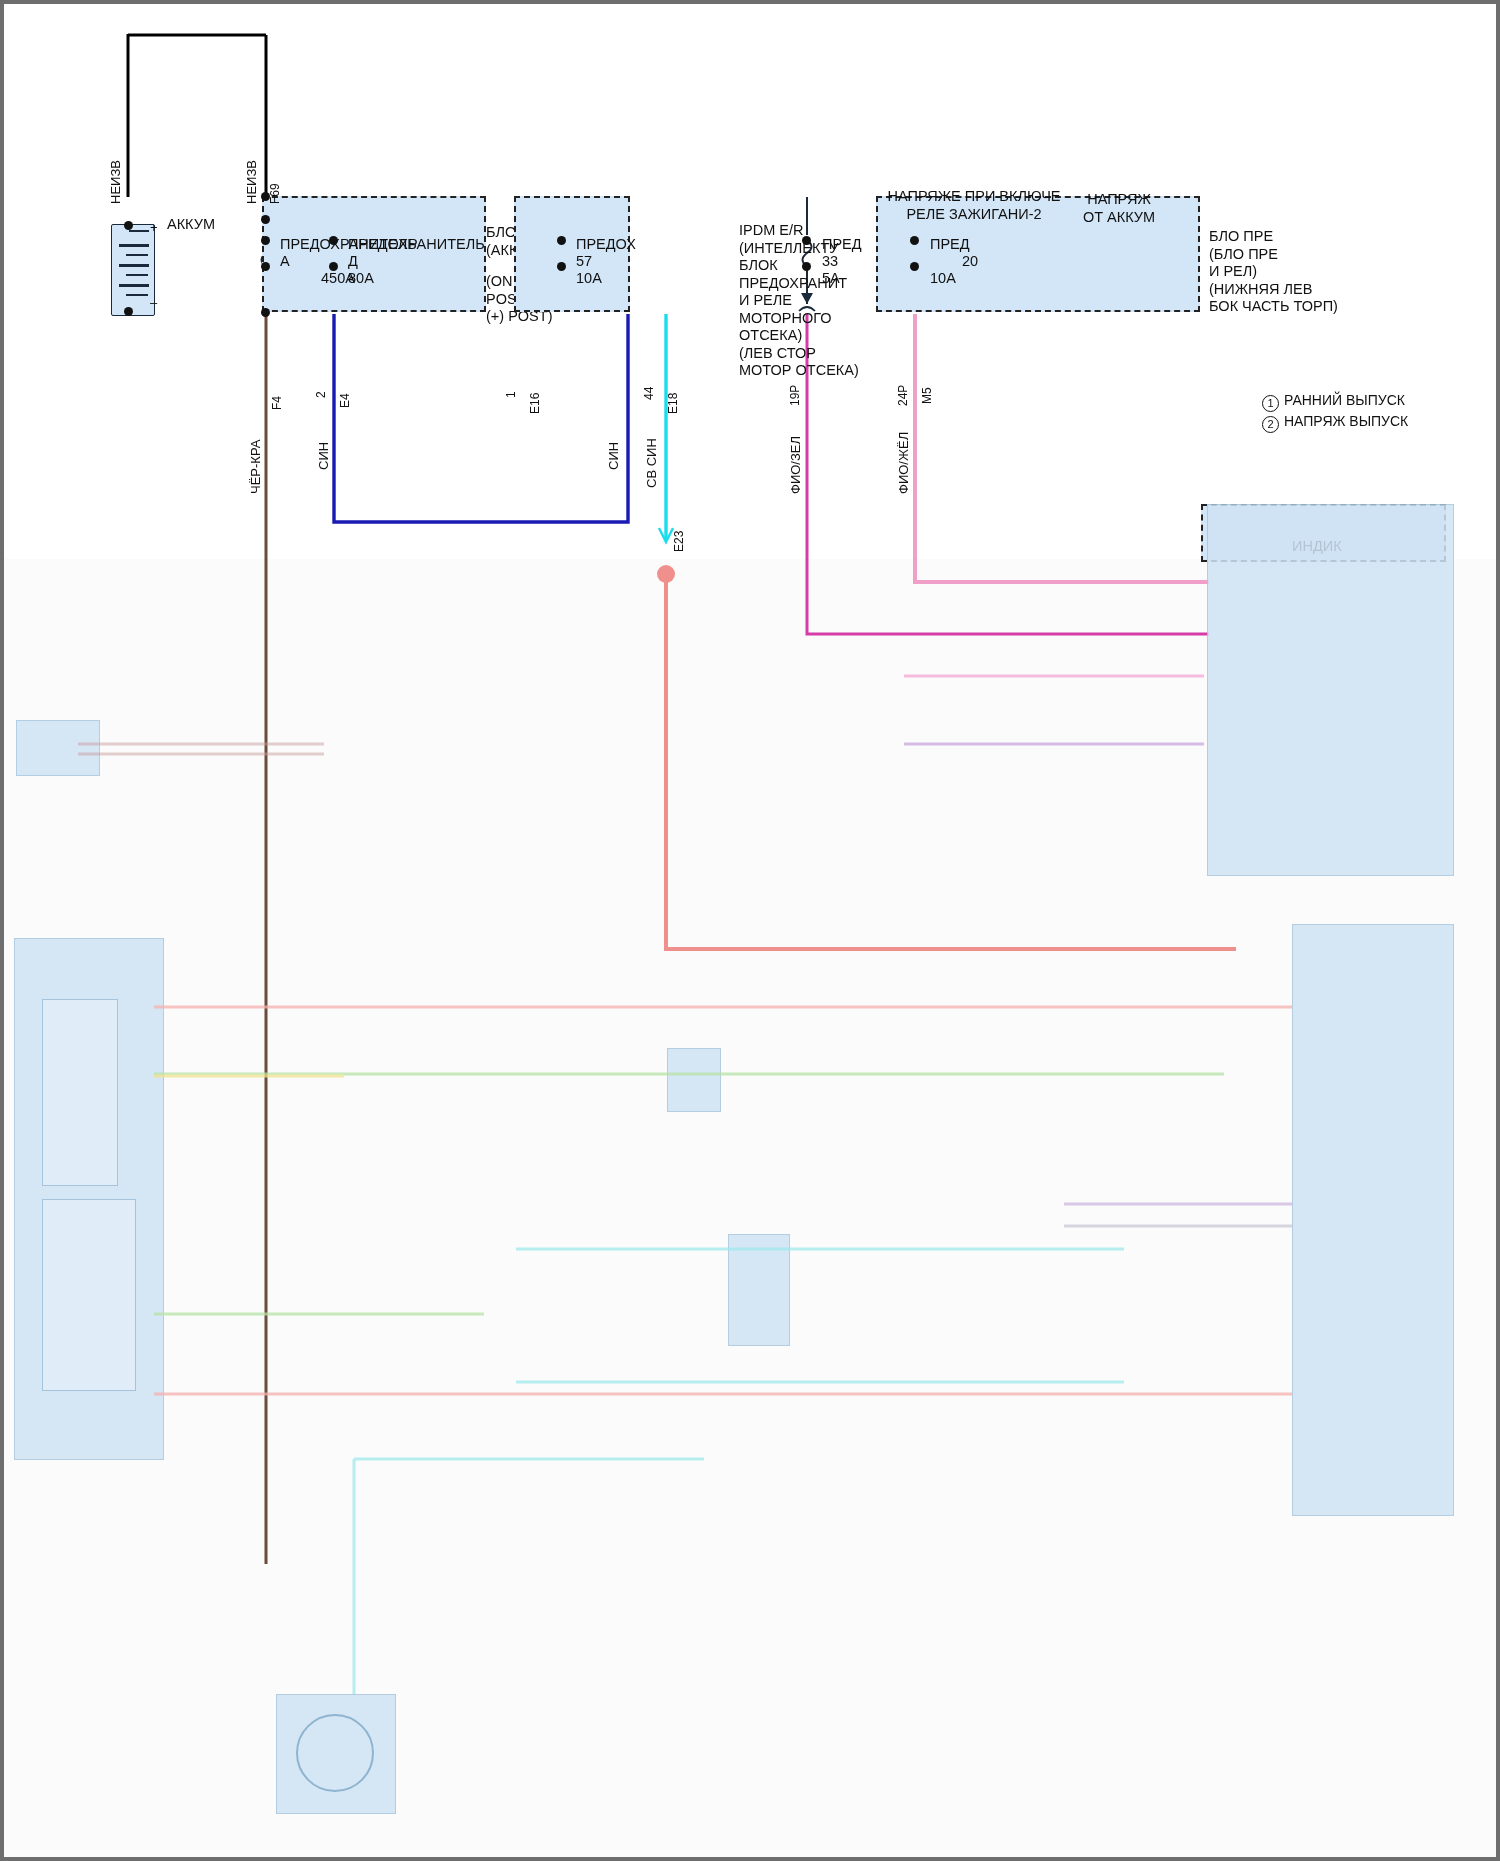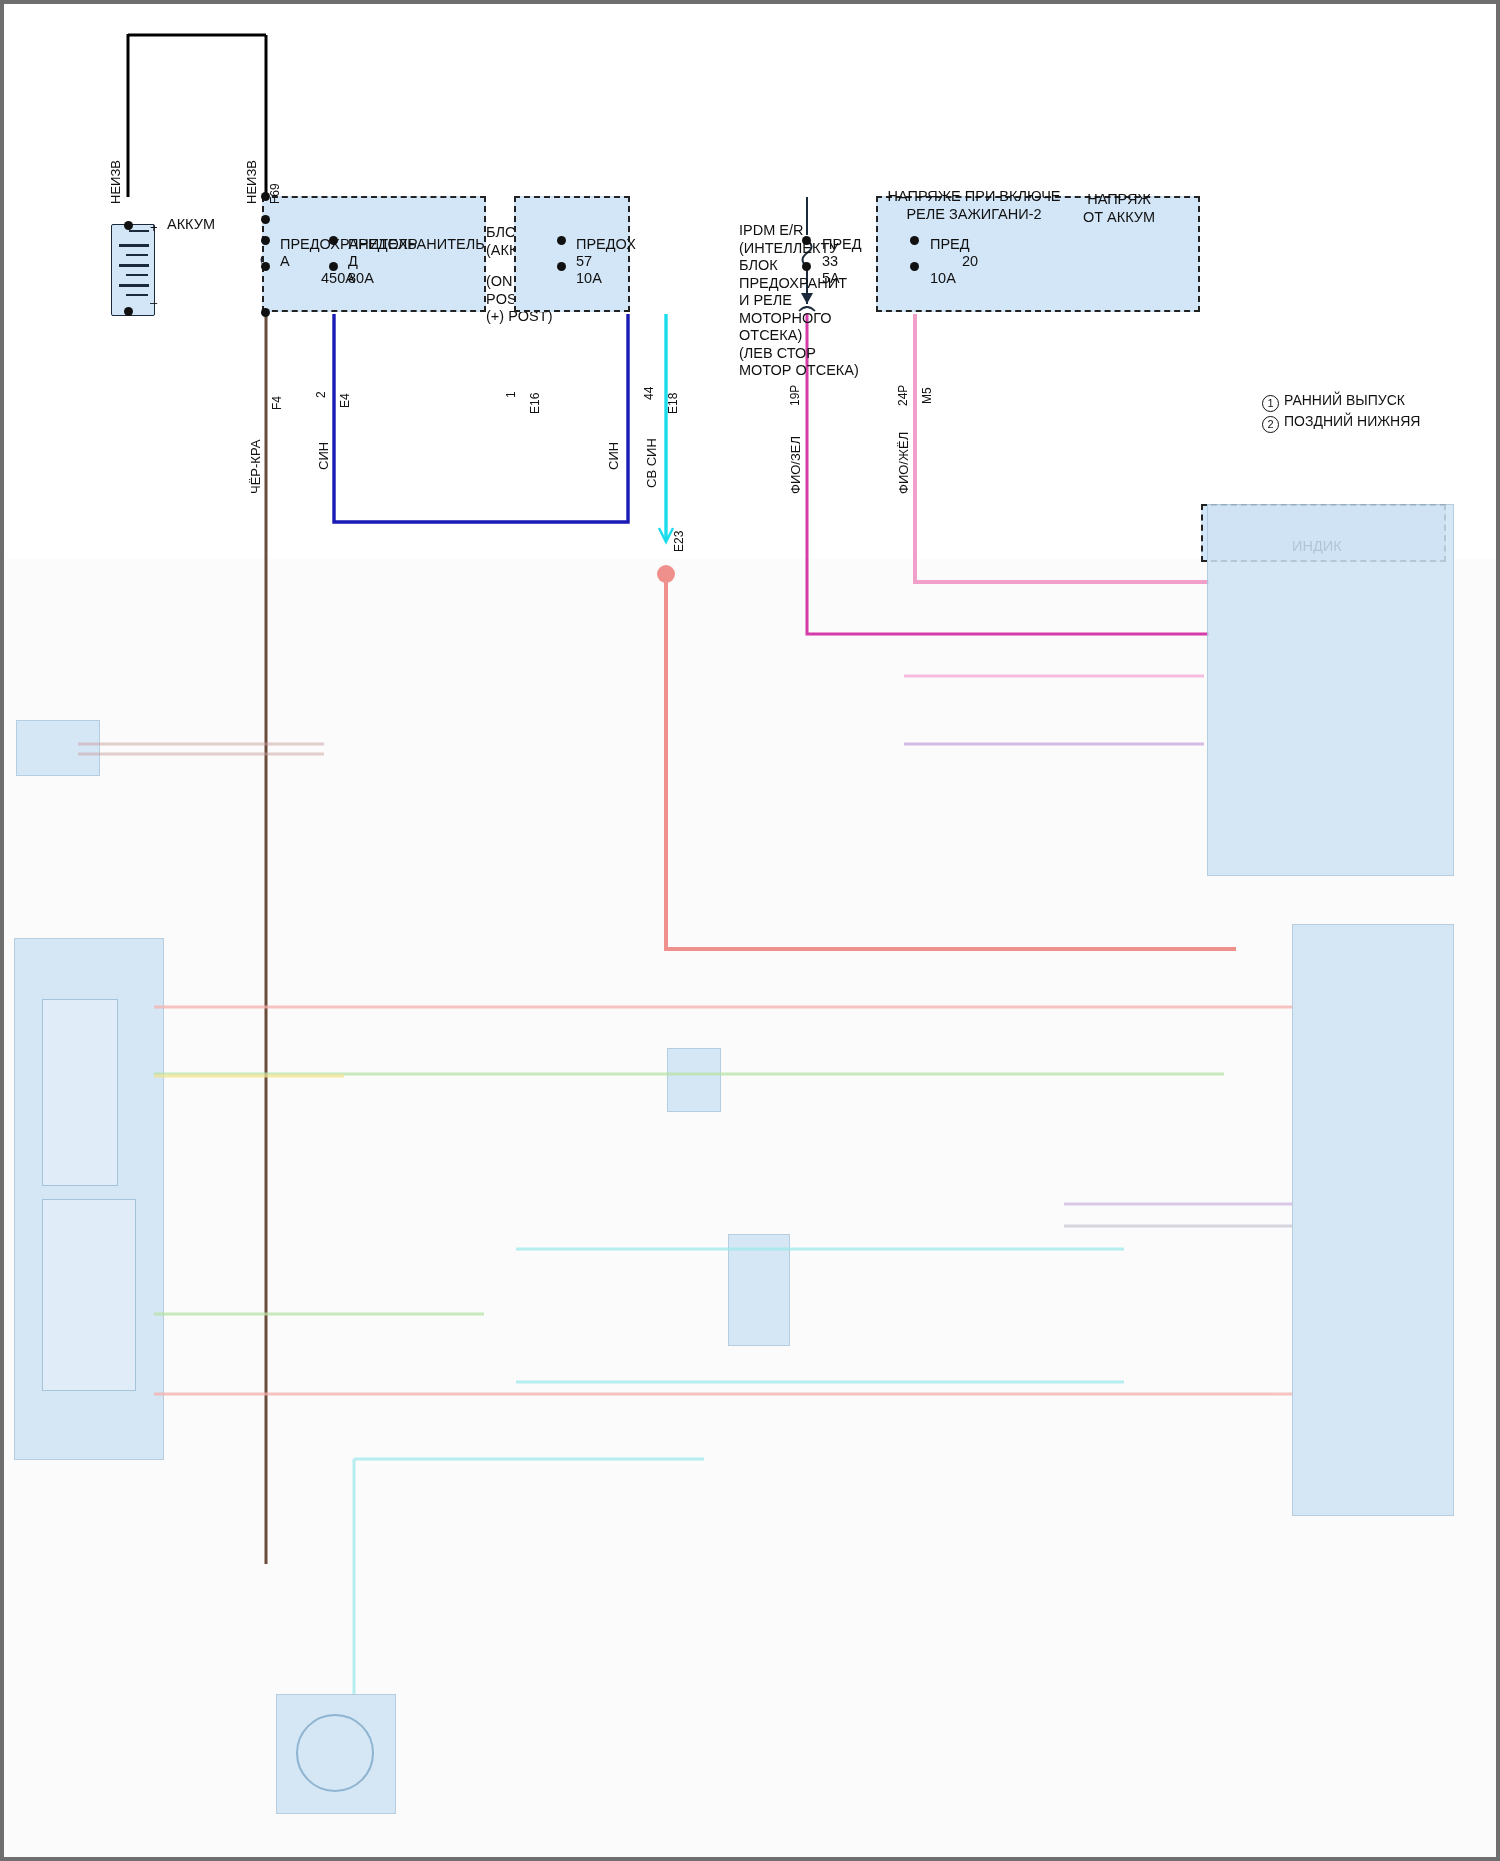--- a/index.html
+++ b/index.html
@@ -227,36 +227,41 @@
     <div class="fuselbl" style="left:818px;top:232px;">ПРЕД</div>
     <div class="fuselbl" style="left:818px;top:249px;">33</div>
     <div class="fuselbl" style="left:818px;top:266px;">5A</div>
 
     <div class="node" style="left:906px;top:232px;"></div>
     <div class="node" style="left:906px;top:258px;"></div>
     <div class="fuselbl" style="left:926px;top:232px;">ПРЕД</div>
     <div class="fuselbl" style="left:958px;top:249px;">20</div>
     <div class="fuselbl" style="left:926px;top:266px;">10A</div>
 
+    <div class="hlabel" style="left:1205px;top:224px;">БЛО ПРЕ
+(БЛО ПРЕ
+И РЕЛ)
+(НИЖНЯЯ ЛЕВ
+БОК ЧАСТЬ ТОРП)</div>
 
     <div class="vlabel" style="left:784px;top:370px;height:32px;font-size:12px;">19P</div>
     <div class="vlabel" style="left:784px;top:420px;height:70px;">ФИО/ЗЕЛ</div>
 
     <div class="vlabel" style="left:892px;top:370px;height:32px;font-size:12px;">24P</div>
     <div class="vlabel" style="left:916px;top:370px;height:30px;font-size:12px;">M5</div>
     <div class="vlabel" style="left:892px;top:420px;height:70px;">ФИО/ЖЁЛ</div>
 
     <div class="dashbox" style="left:1197px;top:500px;width:245px;height:58px;border-color:#222;"></div>
     <div class="hlabel" style="left:1288px;top:534px;">ИНДИК</div>
 
     <div class="legend-row" style="left:1258px;top:388px;">
       <span class="circ-num">1</span><span>РАННИЙ ВЫПУСК</span>
     </div>
     <div class="legend-row" style="left:1258px;top:409px;">
-      <span class="circ-num">2</span><span>ПОЗДНИЙ НИЖНЯЯ</span>
+      <span class="circ-num">2</span><span>НАПРЯЖ ВЫПУСК</span>
     </div>
 
     <div class="ghost" style="left:12px;top:716px;width:82px;height:54px;border:1px solid #a9c6dd;"></div>
     <div class="ghost" style="left:10px;top:934px;width:148px;height:520px;border:1px solid #a9c6dd;"></div>
     <div class="ghost" style="left:38px;top:995px;width:74px;height:185px;border:1px solid #9dbdd6;background:#e2effa;"></div>
     <div class="ghost" style="left:38px;top:1195px;width:92px;height:190px;border:1px solid #9dbdd6;background:#e2effa;"></div>
 
     <div class="ghost" style="left:1203px;top:500px;width:245px;height:370px;border:1px solid #a9c6dd;"></div>
     <div class="ghost" style="left:1288px;top:920px;width:160px;height:590px;border:1px solid #a9c6dd;"></div>
 

